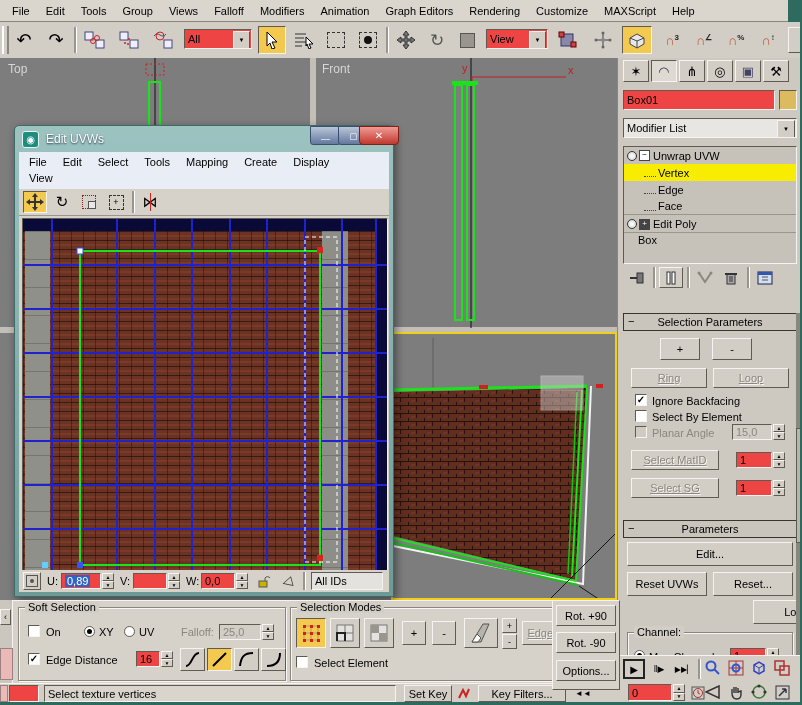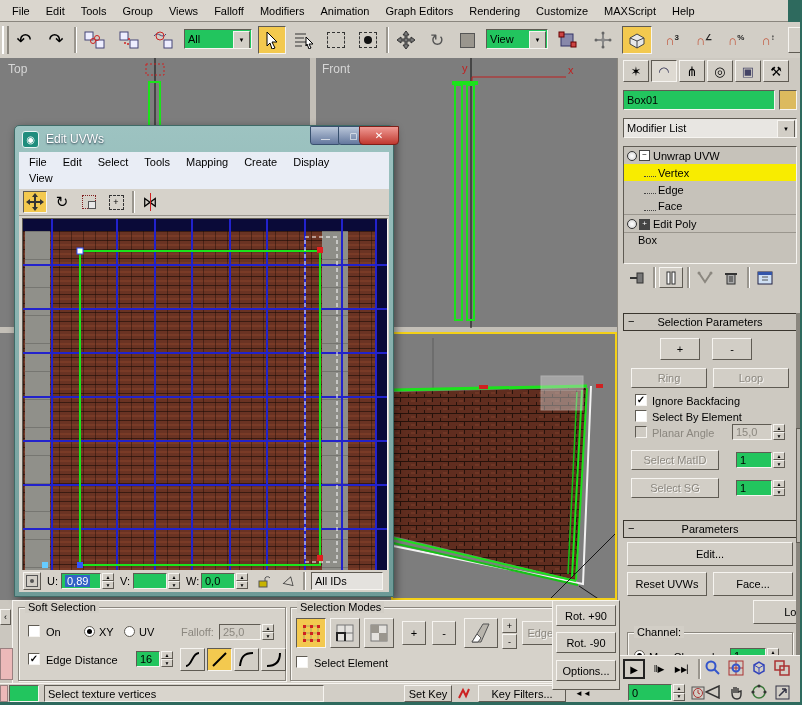--- a/index.html
+++ b/index.html
@@ -5,23 +5,23 @@
   html,body{margin:0;padding:0;background:#555;}
   #root{position:relative;width:802px;height:705px;background:#cbc7bf;overflow:hidden;
         font-family:"Liberation Sans",sans-serif;font-size:11px;color:#000;}
   .abs{position:absolute;}
   .lbl{position:absolute;white-space:nowrap;}
   
   .b{position:absolute;display:flex;align-items:center;justify-content:center;
      background:#d2cec6;border:1px solid;border-color:#f6f4f0 #5f5b53 #5f5b53 #f6f4f0;
      box-sizing:border-box;white-space:nowrap;}
   .b.act{background:#f3c94f;border-color:#5f5b53 #f6f4f0 #f6f4f0 #5f5b53;}
-  .b.dis{color:#8b877f;text-shadow:1px 1px 0 #ffffffcc;}
+  .b.dis{color:#8b877f;text-shadow:1px 1px 0 #ffffffcc;text-decoration:underline;}
   
-  .sk{position:absolute;background:#22c55e;border:1px solid;border-color:#5f5b53 #f6f4f0 #f6f4f0 #5f5b53;
+  .sk{position:absolute;background:#ef4444;border:1px solid;border-color:#5f5b53 #f6f4f0 #f6f4f0 #5f5b53;
       box-sizing:border-box;display:flex;align-items:center;padding:0 3px;overflow:hidden;}
   .sk.gray{background:#d2cec6;color:#8b877f;}
   
   .spin{position:absolute;width:12px;display:flex;flex-direction:column;}
   .spin i{flex:1;background:#d2cec6;border:1px solid;border-color:#f6f4f0 #5f5b53 #5f5b53 #f6f4f0;
           font-style:normal;font-size:5px;line-height:5px;display:flex;align-items:center;justify-content:center;}
   .spin i.up::after{content:"▲";} .spin i.dn::after{content:"▼";}
   
   .cb{position:absolute;width:12px;height:12px;background:#fff;border:1px solid;
       border-color:#5f5b53 #f6f4f0 #f6f4f0 #5f5b53;box-sizing:border-box;font-size:10px;
@@ -639,21 +639,21 @@
       <b>−</b>
       <span>Parameters</span>
     </div>
     <div class="b" style="left:9px;top:484px;width:166px;height:24px;">
         <span>Edit...</span>
       </div>
     <div class="b" style="left:9px;top:514px;width:80px;height:24px;">
         <span>Reset UVWs</span>
       </div>
     <div class="b" style="left:95px;top:514px;width:80px;height:24px;">
-        <span>Face...</span>
+        <span>Reset...</span>
       </div>
     <div class="b" style="left:95px;top:542px;width:96px;height:24px;margin-left:40px;">
         <span>Load...</span>
       </div>
     <div class="abs" style="left:0;top:568px;width:180px;height:34px;overflow:hidden;">
       <div class="gb" style="left:9px;top:6px;width:164px;height:50px;">
         <i>Channel:</i>
       </div>
       <div class="rad on" style="left:16px;top:24px;"></div>
       <span class="lbl" style="left:31px;top:25px;">Map Channel</span>
@@ -724,21 +724,21 @@
       <svg width="15" height="15">
           <rect x="1" y="1" width="13" height="13" fill="none" stroke="#334"></rect>
           <path d="M4,11 L11,4 M11,4 h-4 M11,4 v4" fill="none" stroke="#334" stroke-width="1.5"></path>
         </svg>
     </div>
   </div>
 
   <div class="abs" style="left:0;top:683px;width:617px;height:19px;background:#d2cec6;border-top:1px solid #f6f4f0;">
     <div class="abs" style="left:0;top:1px;width:8px;height:17px;background:#ecb9b9;border:1px solid #9a8080;box-sizing:border-box;"></div>
     <div class="sk" style="left:9px;top:1px;width:30px;height:17px;"></div>
-    <div class="sk" style="left:44px;top:1px;width:280px;height:17px;background:#d9d5cd;">
+    <div class="sk" style="left:44px;top:1px;width:352px;height:17px;background:#d9d5cd;">
       <span>Select texture vertices</span>
     </div>
     <div class="b" style="left:404px;top:1px;width:48px;height:17px;">
         <span>Set Key</span>
       </div>
     <div class="b" style="left:454px;top:1px;width:20px;height:17px;border-color:transparent;background:none;">
       <svg width="14" height="13">
           <path d="M2,11 L6,3 L9,9 L12,2" fill="none" stroke="#cc2222" stroke-width="2"></path>
         </svg>
     </div>

